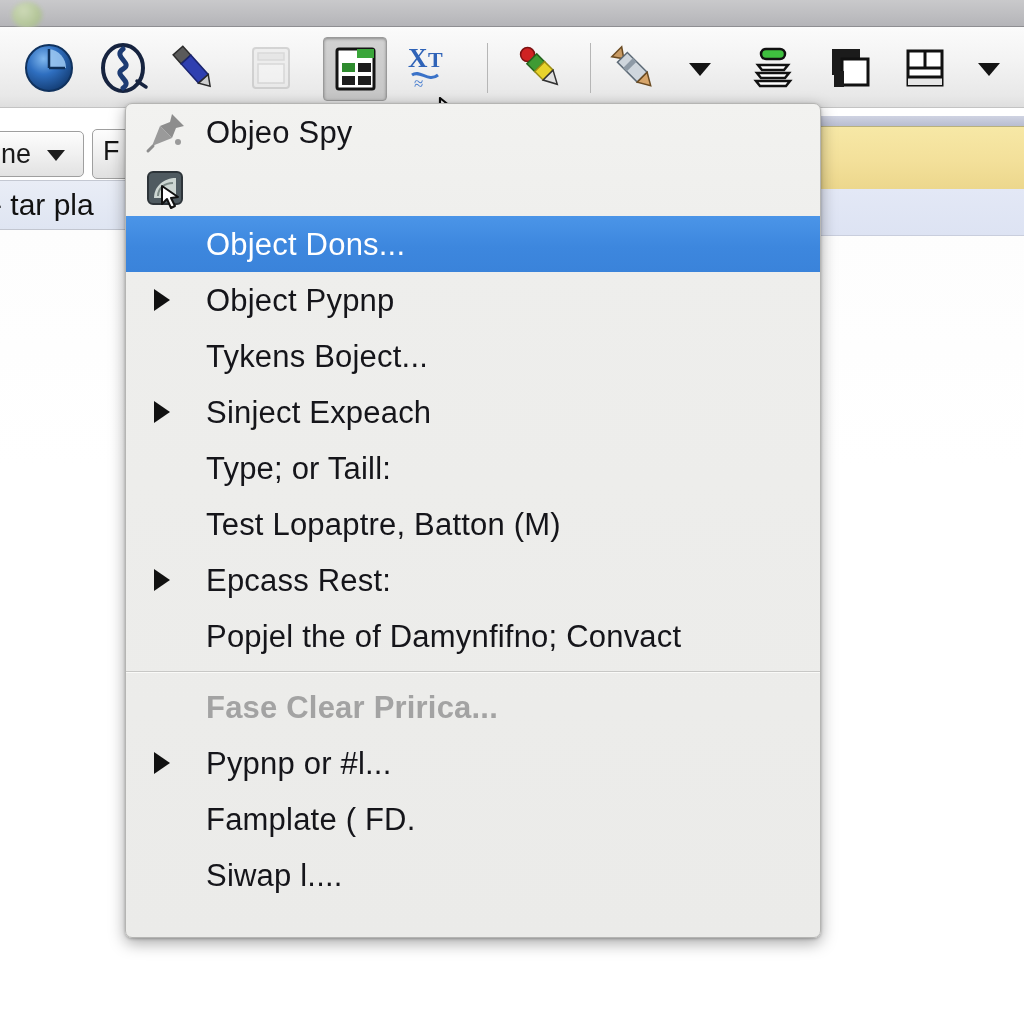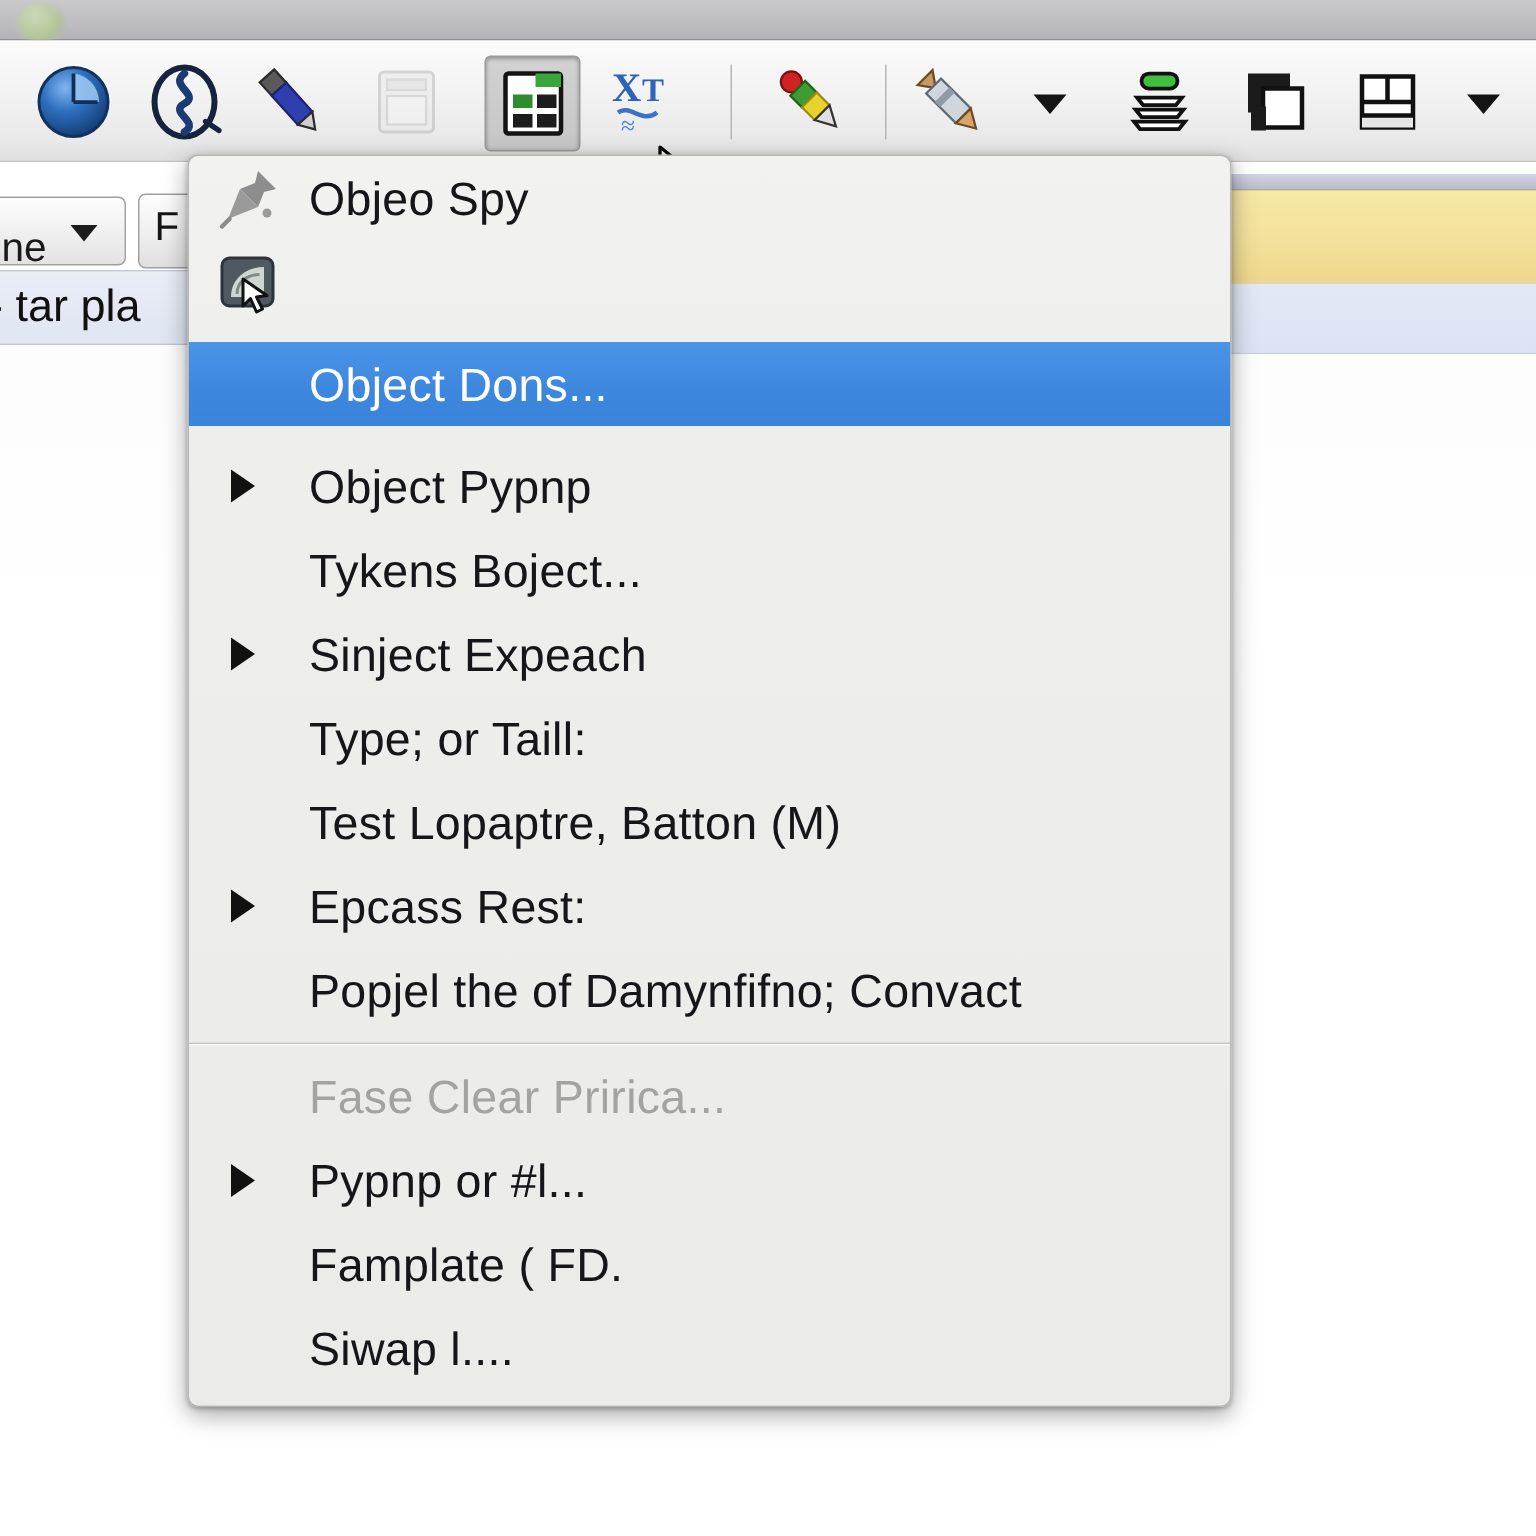--- a/index.html
+++ b/index.html
@@ -94,21 +94,20 @@
     background: linear-gradient(180deg, #fdfdfd 0%, #f0f0f0 52%, #e2e2e2 100%);
     border: 1px solid #9f9f9f;
     border-radius: 5px;
     box-shadow: 0 1px 0 rgba(255,255,255,.8) inset;
   }
   .combo-label {
     position: absolute;
     left: 30px; top: 7px;
     font-size: 27px;
     color: #1a1a1a;
-    margin-top: 11px;
   }
   .combo-caret {
     position: absolute;
     left: 76px; top: 18px;
     width: 0; height: 0;
     border-left: 9px solid transparent;
     border-right: 9px solid transparent;
     border-top: 11px solid #1d1d1d;
   }
   .fbtn {
@@ -202,28 +201,29 @@
   }
   .mi-label {
     font-size: 31px;
     color: #15151a;
     letter-spacing: .2px;
     white-space: nowrap;
     line-height: 1;
   }
   .mi.selected {
     background: linear-gradient(180deg, #4b95e8 0%, #3d87de 55%, #3a83da 100%);
-    margin: 12px -1px;
+    margin: 0 -1px;
     padding-left: 11px;
   }
   .mi.selected .mi-label {
     color: #ffffff;
   }
   .mi.disabled .mi-label {
     color: #a3a3a3;
+    font-weight: bold;
   }
   .arrow {
     position: absolute;
     left: 18px; top: 50%;
     transform: translateY(-50%);
     width: 0; height: 0;
     border-top: 11px solid transparent;
     border-bottom: 11px solid transparent;
     border-left: 16px solid #111111;
   }

